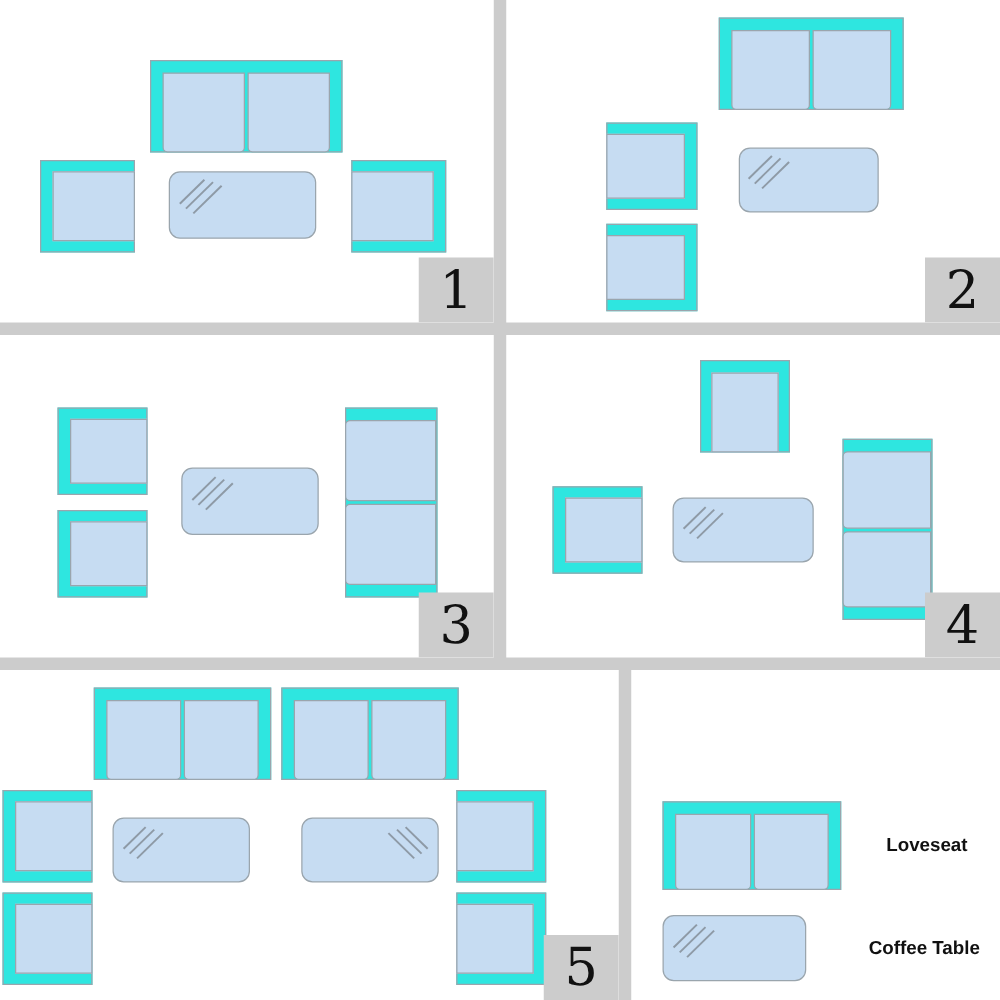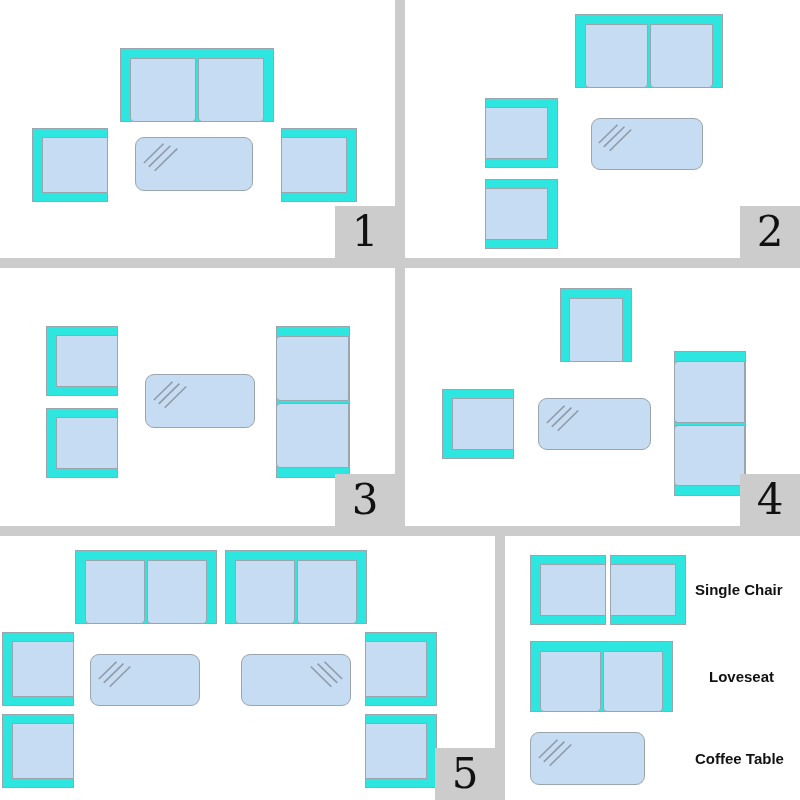--- a/index.html
+++ b/index.html
@@ -258,29 +258,20 @@
 
     <div class="chair face-left" style="left:365px; top:178px; width:72px; height:74px;">
       <div class="cushion"></div>
     </div>
 
     <div class="badge" style="left:435px; top:212px;">5</div>
   </div>
 
   <div class="panel" style="left:505px; top:536px; width:295px; height:264px;">
 
-    <div class="legend-row" style="left:0; top:0; width:295px; height:80px;">
-      <div class="chair face-right" style="left:25px; top:19px; width:76px; height:70px;">
-        <div class="cushion"></div>
-      </div>
-      <div class="chair face-left" style="left:105px; top:19px; width:76px; height:70px;">
-        <div class="cushion"></div>
-      </div>
-      <div class="legend-label" style="left:190px; top:45px;">Single Chair</div>
-    </div>
 
     <div class="legend-row" style="left:0; top:100px; width:295px; height:80px;">
       <div class="loveseat horiz" style="left:25px; top:5px; width:143px; height:71px;">
         <div class="cushion"></div>
         <div class="cushion"></div>
       </div>
       <div class="legend-label" style="left:204px; top:32px;">Loveseat</div>
     </div>
 
     <div class="legend-row" style="left:0; top:190px; width:295px; height:74px;">

